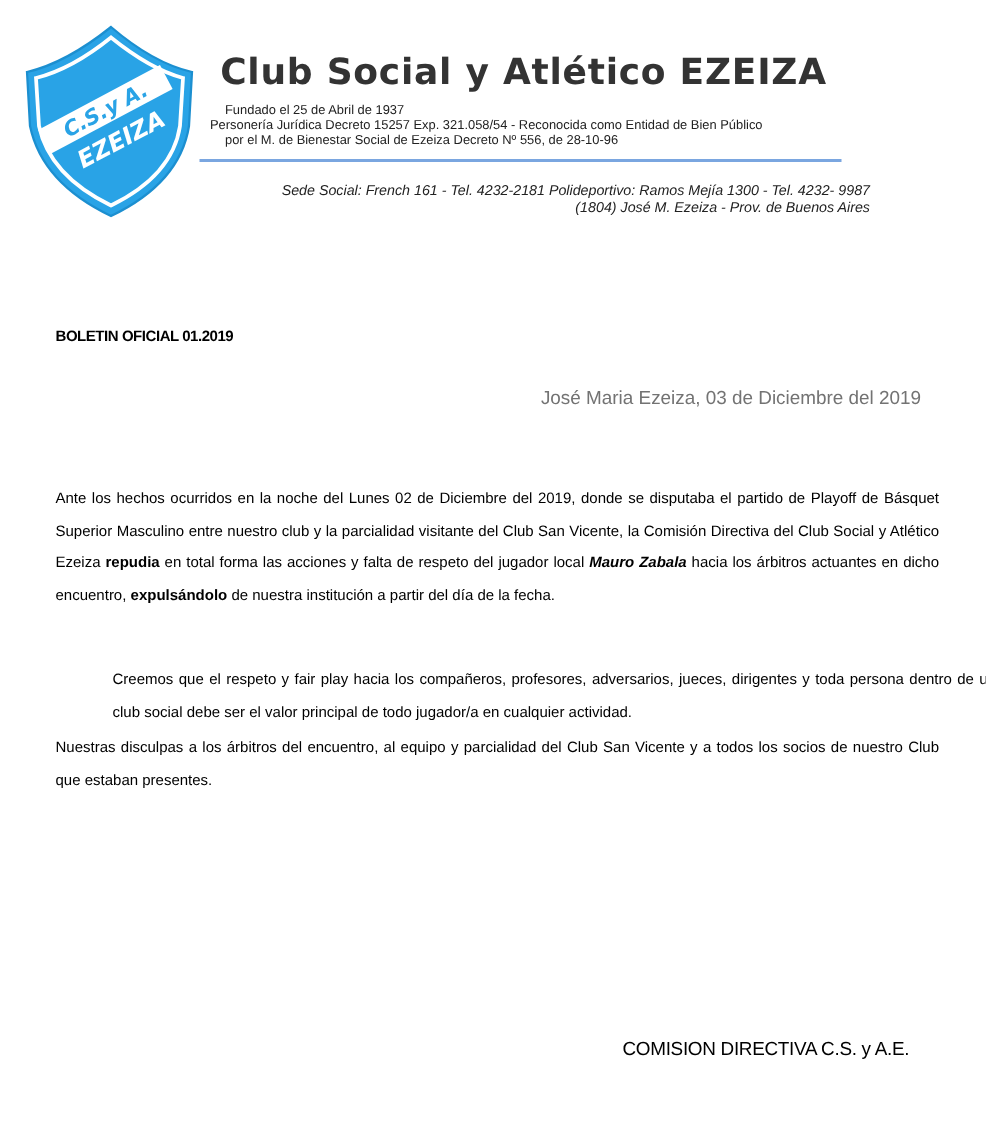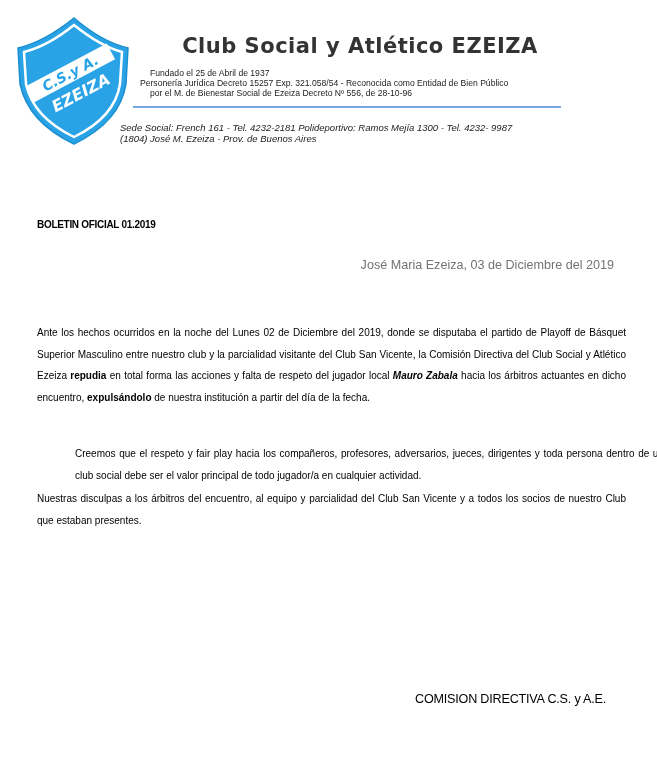--- a/index.html
+++ b/index.html
@@ -1,24 +1,24 @@
 <!DOCTYPE html>
 <html><head>
 <meta charset="utf-8">
 <style>
   html, body { margin: 0; padding: 0; background: #ffffff; }
   body { width: 657px; height: 757px; position: relative; overflow: hidden; font-family: "Liberation Sans", sans-serif; color: #111; }
   .logo { position: absolute; left: 14px; top: 14px; width: 118px; height: 132px; }
-  .club-name { position: absolute; left: 150px; top: 34px; width: 420px; text-align: center; font-family: "DejaVu Sans", sans-serif; font-weight: bold; font-size: 21px; letter-spacing: 0.5px; color: #333; }
+  .club-name { position: absolute; left: 139px; top: 34px; width: 420px; text-align: center; font-family: "DejaVu Sans", sans-serif; font-weight: bold; font-size: 24px; letter-spacing: 0.5px; color: #333; }
   .hdr-line { position: absolute; left: 150px; width: 420px; font-size: 8.6px; color: #222; line-height: 10px; }
   .hdr-founded { top: 68px; }
   .hdr-legal { top: 78px; left: 140px; width: 440px; }
   .hdr-decree { top: 88px; }
   .divider { position: absolute; left: 133px; top: 106px; width: 428px; height: 2px; background: #7aa6e0; }
-  .addr { position: absolute; left: 120px; width: 460px; text-align: left; font-style: italic; font-size: 9.5px; color: #222; line-height: 11px; }
+  .addr { position: absolute; left: 120px; width: 460px; text-align: right; font-style: italic; font-size: 9.5px; color: #222; line-height: 11px; }
   .addr1 { top: 122px; }
   .addr2 { top: 133px; }
   .doc-title { position: absolute; left: 37px; top: 219px; font-family: "Liberation Sans", sans-serif; font-weight: bold; font-size: 10px; letter-spacing: -0.3px; color: #000; }
   .doc-date { position: absolute; right: 43px; top: 258px; font-size: 12.6px; color: #737373; }
   .para { position: absolute; left: 37px; width: 589px; font-size: 10px; line-height: 21.5px; text-align: justify; color: #000; }
   .p1 { top: 322px; }
   .p2 { top: 443px; margin-left: 38px; }
   .p3 { top: 488px; }
   .sign { position: absolute; left: 415px; top: 672px; font-size: 12.6px; color: #000; letter-spacing: -0.2px; margin-top: 20px; }
 </style>

